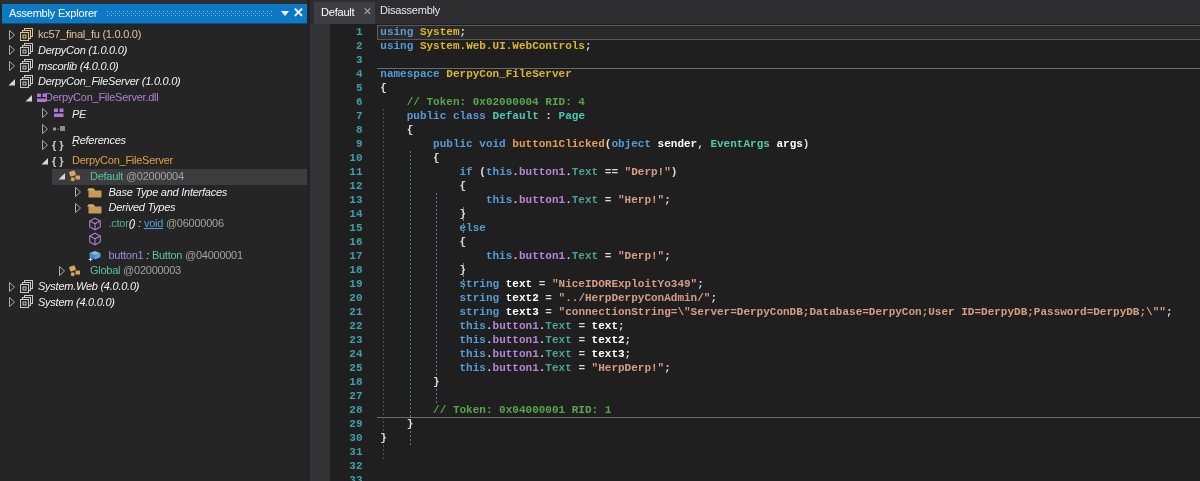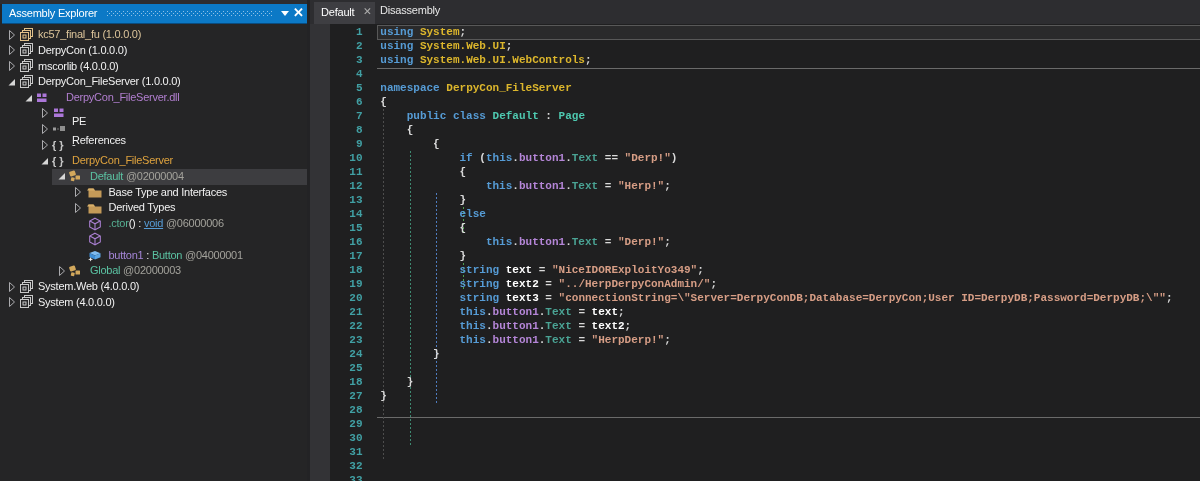--- a/index.html
+++ b/index.html
@@ -12,21 +12,21 @@
 #ltitle .cap { position:absolute; left:7px; top:3px; font-size:11px; letter-spacing:-0.2px; color:#FFFFFF; }
 #grip { position:absolute; left:105px; top:7px; width:166px; height:6px; }
 #darr { position:absolute; left:279px; top:7px; width:0; height:0;
   border-left:4.5px solid transparent; border-right:4.5px solid transparent; border-top:5px solid #fff; }
 #xbtn { position:absolute; left:291px; top:1px; font-size:13px; color:#fff; font-weight:bold; }
 #tree { position:absolute; left:0; top:23.5px; width:307px; height:457px; overflow:hidden; }
 .sel { position:absolute; left:52px; width:255px; height:15.75px; background:#3D3D40; }
 .ic { position:absolute; width:16px; height:16px; }
 .tt { position:absolute; height:15.75px; line-height:15.75px; font-size:11px; letter-spacing:-0.25px; color:#F1F1F1; white-space:pre; }
 .tt b { font-weight:normal; }
-b.w { color:#F1F1F1; } b.g { color:#A3A29B; } b.cream { color:#DCC49A; }
+b.w { color:#F1F1F1;font-style:italic; } b.g { color:#A3A29B; } b.cream { color:#DCC49A; }
 b.viol { color:#B27FD0; } b.viol2 { color:#A586D8; } b.gold { color:#DFA33E; }
 b.teal { color:#5BC2A2; } b.ctor { color:#56B092; } b.blue { color:#569CD6;text-decoration:underline; }
 b.orange { color:#E8953F; }
 
 #split { position:absolute; left:307px; top:0; width:3px; height:481px; background:#232325; }
 
 #right { position:absolute; left:310px; top:0; width:890px; height:481px; background:#1F1F20; }
 #tabstrip { position:absolute; left:0; top:0; width:890px; height:23.5px; background:#2D2D30; }
 #tab1 { position:absolute; left:4px; top:1.5px; width:61px; height:22px; background:#3E3E42; }
 #tab1 .cap { position:absolute; left:7px; top:4px; font-size:11px; letter-spacing:-0.2px; color:#FFFFFF; }
@@ -120,32 +120,32 @@
 <div class="ic" style="left:20.5px;top:66.0px"><svg width="16" height="16" viewBox="0 0 16 16">
             <path d="M11 5 V11.5 H4.5 Z" fill="#D6D6D6"></path>
           </svg></div>
 <div class="ic" style="left:34px;top:66.0px"><svg width="16" height="16" viewBox="0 0 16 16">
             <g fill="#AC77D9">
               <rect x="3" y="3.5" width="4" height="3.5"></rect>
               <rect x="8.5" y="3.5" width="4" height="3.5"></rect>
               <rect x="3" y="8.5" width="9.5" height="3.5"></rect>
             </g>
           </svg></div>
-<div class="tt" style="left:66px;top:66.50px"><b class="viol">DerpyCon_FileServer.dll</b></div>
+<div class="tt" style="left:45px;top:66.50px"><b class="viol">DerpyCon_FileServer.dll</b></div>
 <div class="ic" style="left:37px;top:81.75px"><svg width="16" height="16" viewBox="0 0 16 16">
             <path d="M5.5 3.5 L10.5 8 L5.5 12.5 Z" fill="none" stroke="#ABABAE" stroke-width="1"></path>
           </svg></div>
 <div class="ic" style="left:50.5px;top:81.75px"><svg width="16" height="16" viewBox="0 0 16 16">
             <g fill="#AC77D9">
               <rect x="3" y="3.5" width="4" height="3.5"></rect>
               <rect x="8.5" y="3.5" width="4" height="3.5"></rect>
               <rect x="3" y="8.5" width="9.5" height="3.5"></rect>
             </g>
           </svg></div>
-<div class="tt" style="left:72px;top:90px"><b class="w">PE</b></div>
+<div class="tt" style="left:72px;top:83px"><b class="w">PE</b></div>
 <div class="ic" style="left:37px;top:97.5px"><svg width="16" height="16" viewBox="0 0 16 16">
             <path d="M5.5 3.5 L10.5 8 L5.5 12.5 Z" fill="none" stroke="#ABABAE" stroke-width="1"></path>
           </svg></div>
 <div class="ic" style="left:50.5px;top:97.5px"><svg width="16" height="16" viewBox="0 0 16 16">
             <rect x="2" y="6.5" width="3" height="3" fill="#9C9C9C"></rect>
             <rect x="6" y="7.5" width="2" height="1" fill="#777"></rect>
             <rect x="9" y="5" width="5" height="5" fill="#8E8E8E"></rect>
           </svg></div>
 <div class="tt" style="left:72px;top:109px"><b class="w">References</b></div>
 <div class="ic" style="left:37px;top:113.25px"><svg width="16" height="16" viewBox="0 0 16 16">
@@ -298,42 +298,45 @@
 <div class="l">27</div>
 <div class="l">28</div>
 <div class="l">29</div>
 <div class="l">30</div>
 <div class="l">31</div>
 <div class="l">32</div>
 <div class="l">33</div>
       </div>
       <div id="code">
 <div class="l"><i class="kw">using</i> <i class="ns">System</i><i class="pn">;</i></div>
-<div class="l"><i class="kw">using</i> <i class="ns">System.Web.UI</i><i class="pn">;</i></div>
 <div class="l"><i class="kw">using</i> <i class="ns">System.Web.UI.WebControls</i><i class="pn">;</i></div>
 <div class="l"> </div>
 <div class="l"><i class="kw">namespace</i> <i class="ns">DerpyCon_FileServer</i></div>
 <div class="l"><i class="pn">{</i></div>
+<div class="l">    <i class="cm">// Token: 0x02000004 RID: 4</i></div>
 <div class="l">    <i class="kw">public class</i> <i class="ty">Default</i> <i class="pn">:</i> <i class="ty">Page</i></div>
 <div class="l">    <i class="pn">{</i></div>
+<div class="l">        <i class="kw">public void</i> <i class="mt">button1Clicked</i><i class="pn">(</i><i class="kw">object</i> <i class="lc">sender</i><i class="pn">,</i> <i class="ty">EventArgs</i> <i class="lc">args</i><i class="pn">)</i></div>
 <div class="l">        <i class="pn">{</i></div>
 <div class="l">            <i class="kw">if</i> <i class="pn">(</i><i class="kw">this</i><i class="pn">.</i><i class="fd">button1</i><i class="pn">.</i><i class="pr">Text</i> <i class="pn">==</i> <i class="st">"Derp!"</i><i class="pn">)</i></div>
 <div class="l">            <i class="pn">{</i></div>
 <div class="l">                <i class="kw">this</i><i class="pn">.</i><i class="fd">button1</i><i class="pn">.</i><i class="pr">Text</i> <i class="pn">=</i> <i class="st">"Herp!"</i><i class="pn">;</i></div>
 <div class="l">            <i class="pn">}</i></div>
 <div class="l">            <i class="kw">else</i></div>
 <div class="l">            <i class="pn">{</i></div>
 <div class="l">                <i class="kw">this</i><i class="pn">.</i><i class="fd">button1</i><i class="pn">.</i><i class="pr">Text</i> <i class="pn">=</i> <i class="st">"Derp!"</i><i class="pn">;</i></div>
 <div class="l">            <i class="pn">}</i></div>
 <div class="l">            <i class="kw">string</i> <i class="lc">text</i> <i class="pn">=</i> <i class="st">"NiceIDORExploitYo349"</i><i class="pn">;</i></div>
 <div class="l">            <i class="kw">string</i> <i class="lc">text2</i> <i class="pn">=</i> <i class="st">"../HerpDerpyConAdmin/"</i><i class="pn">;</i></div>
 <div class="l">            <i class="kw">string</i> <i class="lc">text3</i> <i class="pn">=</i> <i class="st">"connectionString=\"Server=DerpyConDB;Database=DerpyCon;User ID=DerpyDB;Password=DerpyDB;\""</i><i class="pn">;</i></div>
 <div class="l">            <i class="kw">this</i><i class="pn">.</i><i class="fd">button1</i><i class="pn">.</i><i class="pr">Text</i> <i class="pn">=</i> <i class="lc">text</i><i class="pn">;</i></div>
 <div class="l">            <i class="kw">this</i><i class="pn">.</i><i class="fd">button1</i><i class="pn">.</i><i class="pr">Text</i> <i class="pn">=</i> <i class="lc">text2</i><i class="pn">;</i></div>
+<div class="l">            <i class="kw">this</i><i class="pn">.</i><i class="fd">button1</i><i class="pn">.</i><i class="pr">Text</i> <i class="pn">=</i> <i class="lc">text3</i><i class="pn">;</i></div>
 <div class="l">            <i class="kw">this</i><i class="pn">.</i><i class="fd">button1</i><i class="pn">.</i><i class="pr">Text</i> <i class="pn">=</i> <i class="st">"HerpDerp!"</i><i class="pn">;</i></div>
 <div class="l">        <i class="pn">}</i></div>
 <div class="l"> </div>
+<div class="l">        <i class="cm">// Token: 0x04000001 RID: 1</i></div>
 <div class="l">    <i class="pn">}</i></div>
 <div class="l"><i class="pn">}</i></div>
       </div>
     </div>
   </div>
 </div>
 
 </body></html>

